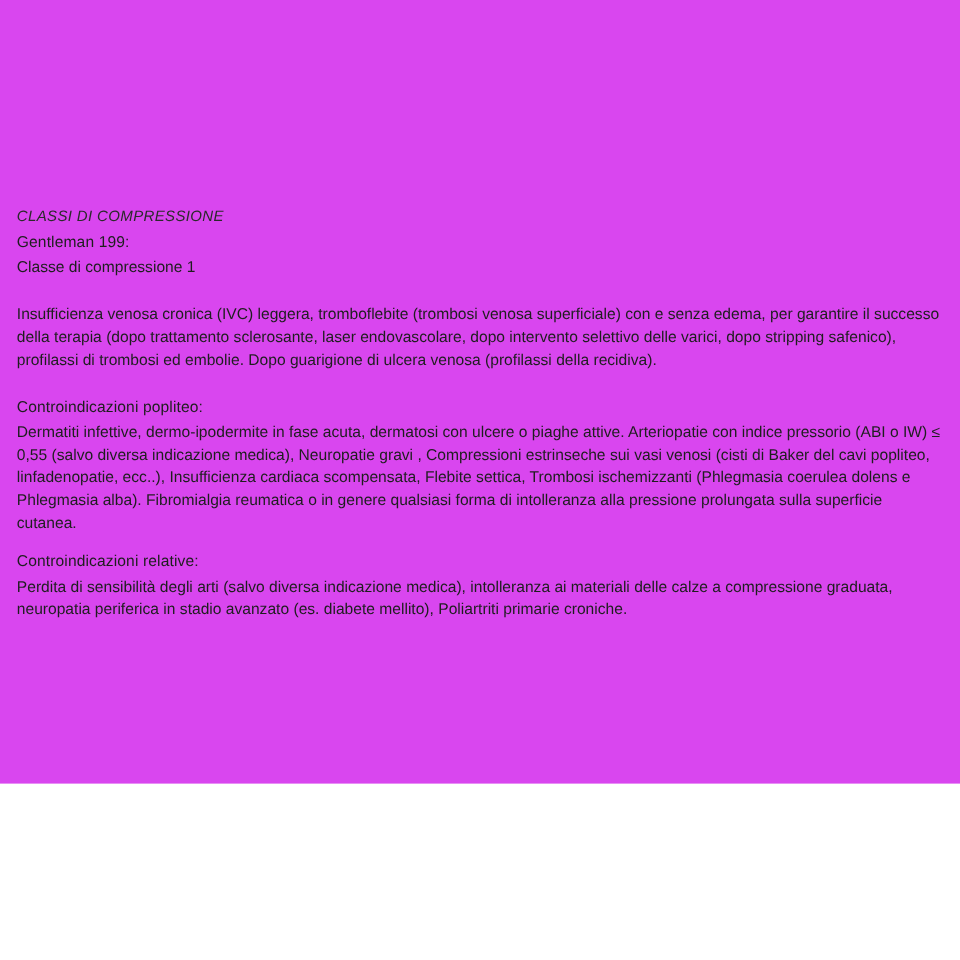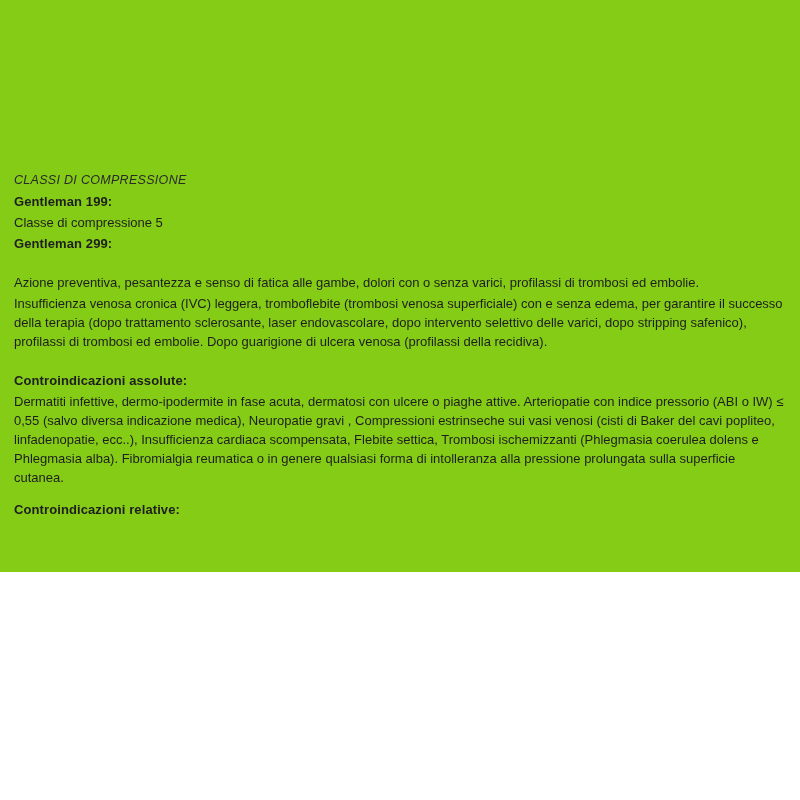--- a/index.html
+++ b/index.html
@@ -8,61 +8,60 @@
     width: 800px;
     height: 800px;
     background: #ffffff;
     font-family: "Liberation Sans", "DejaVu Sans", sans-serif;
     color: #1e1e1e;
     -webkit-font-smoothing: antialiased;
   }
   .page {
     position: relative;
     width: 800px;
-    height: 572px;
+    height: 653px;
     padding: 171px 12px 0 14px;
     overflow: hidden;
-    background: #84cc16;
+    background: #d946ef;
   }
   .sec { margin: 0 0 20px 0; }
   .sec-heading {
     font-style: italic;
     font-weight: 400;
     font-size: 12.5px;
     line-height: 19px;
     letter-spacing: 0.3px;
     color: #2a2a2a;
     margin: 0 0 2px 0;
   }
   p.block {
     font-size: 13px;
     line-height: 19px;
     margin: 0 0 2px 0;
     max-width: 778px;
     color: #1e1e1e;
   }
-  p.bold { font-weight: 700; letter-spacing: 0.1px; }
+  p.bold { font-weight: 400; letter-spacing: 0.1px; }
   p.gap-before { margin-top: 13px; }
 </style>
 </head>
 <body>
 
 <main class="page">
 
   <section class="sec">
     <h2 class="sec-heading">CLASSI DI COMPRESSIONE</h2>
     <p class="block bold">Gentleman 199:</p>
-    <p class="block">Classe di compressione 5</p>
-    <p class="block bold">Gentleman 299:</p>
+    <p class="block">Classe di compressione 1</p>
   </section>
 
   <section class="sec">
-    <p class="block">Azione preventiva, pesantezza e senso di fatica alle gambe, dolori con o senza varici, profilassi di trombosi ed embolie.</p>
     <p class="block">Insufficienza venosa cronica (IVC) leggera, tromboflebite (trombosi venosa superficiale) con e senza edema, per garantire il successo della terapia (dopo trattamento sclerosante, laser endovascolare, dopo intervento selettivo delle varici, dopo stripping safenico), profilassi di trombosi ed embolie. Dopo guarigione di ulcera venosa (profilassi della recidiva).</p>
   </section>
 
   <section class="sec">
-    <p class="block bold">Controindicazioni assolute:</p>
+    <p class="block bold">Controindicazioni popliteo:</p>
     <p class="block">Dermatiti infettive, dermo-ipodermite in fase acuta, dermatosi con ulcere o piaghe attive. Arteriopatie con indice pressorio (ABI o IW) ≤ 0,55 (salvo diversa indicazione medica), Neuropatie gravi , Compressioni estrinseche sui vasi venosi (cisti di Baker del cavi popliteo, linfadenopatie, ecc..), Insufficienza cardiaca scompensata, Flebite settica, Trombosi ischemizzanti (Phlegmasia coerulea dolens e Phlegmasia alba). Fibromialgia reumatica o in genere qualsiasi forma di intolleranza alla pressione prolungata sulla superficie cutanea.</p>
     <p class="block bold gap-before">Controindicazioni relative:</p>
+    <p class="block">Perdita di sensibilità degli arti (salvo diversa indicazione medica), intolleranza ai materiali delle calze a compressione graduata, neuropatia periferica in stadio avanzato (es. diabete mellito), Poliartriti primarie croniche.</p>
   </section>
 
 </main>
 
 </body></html>

